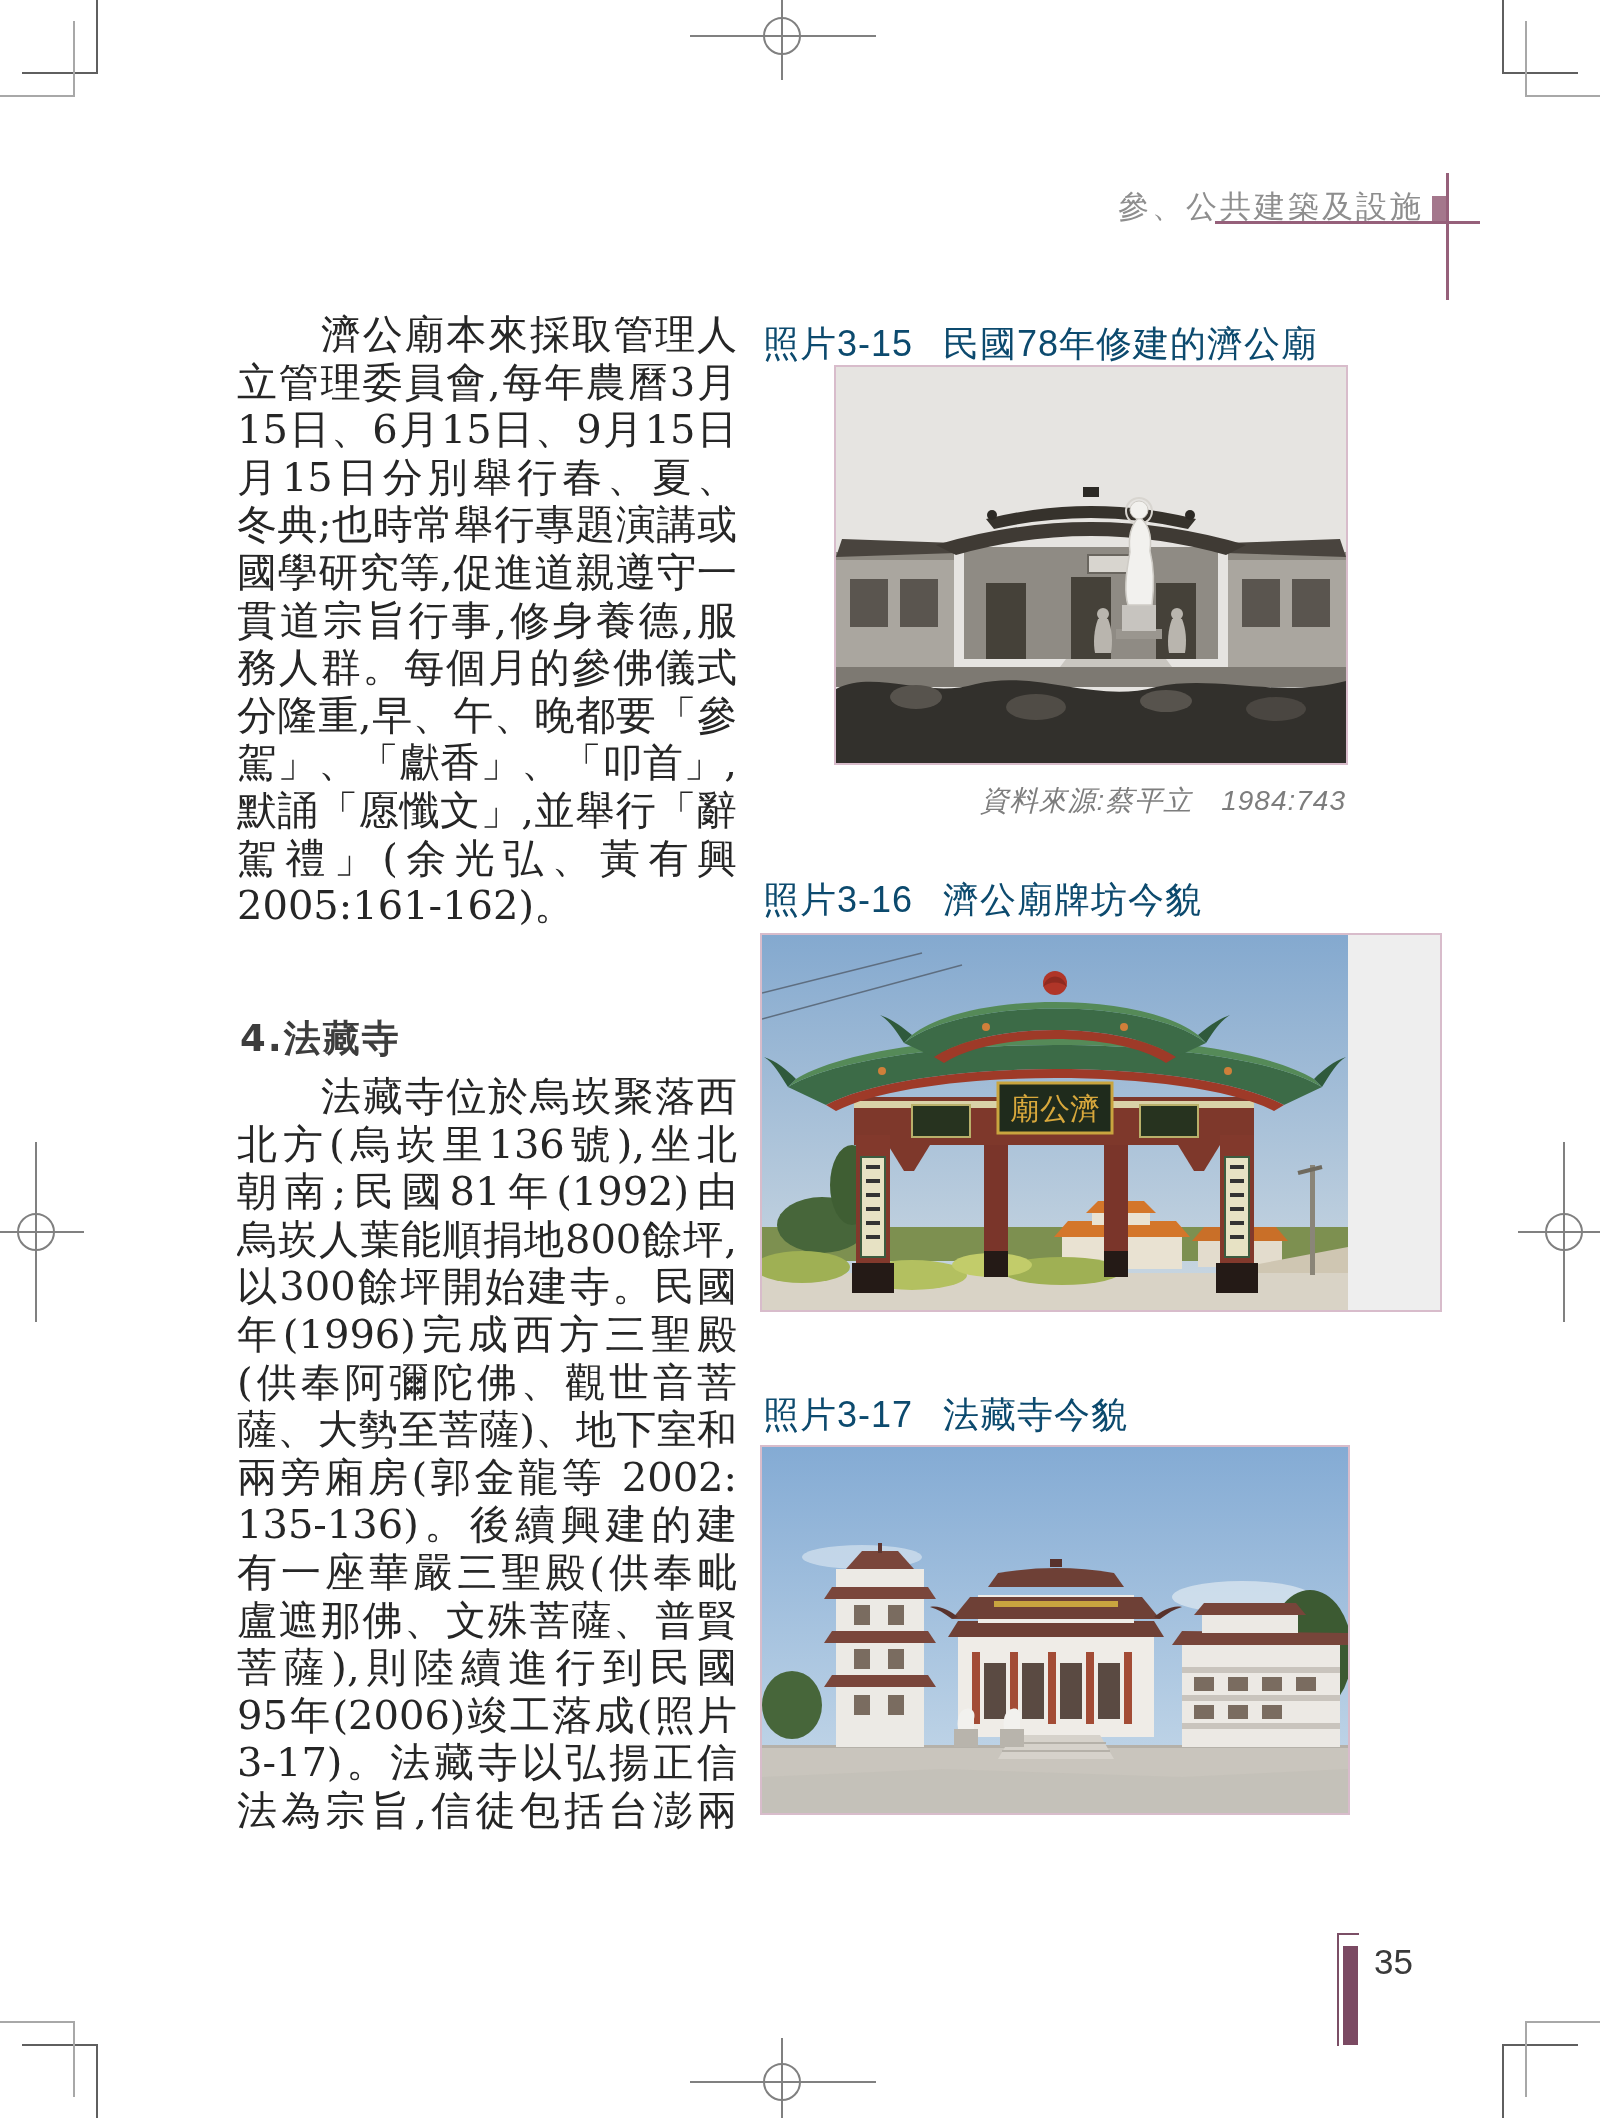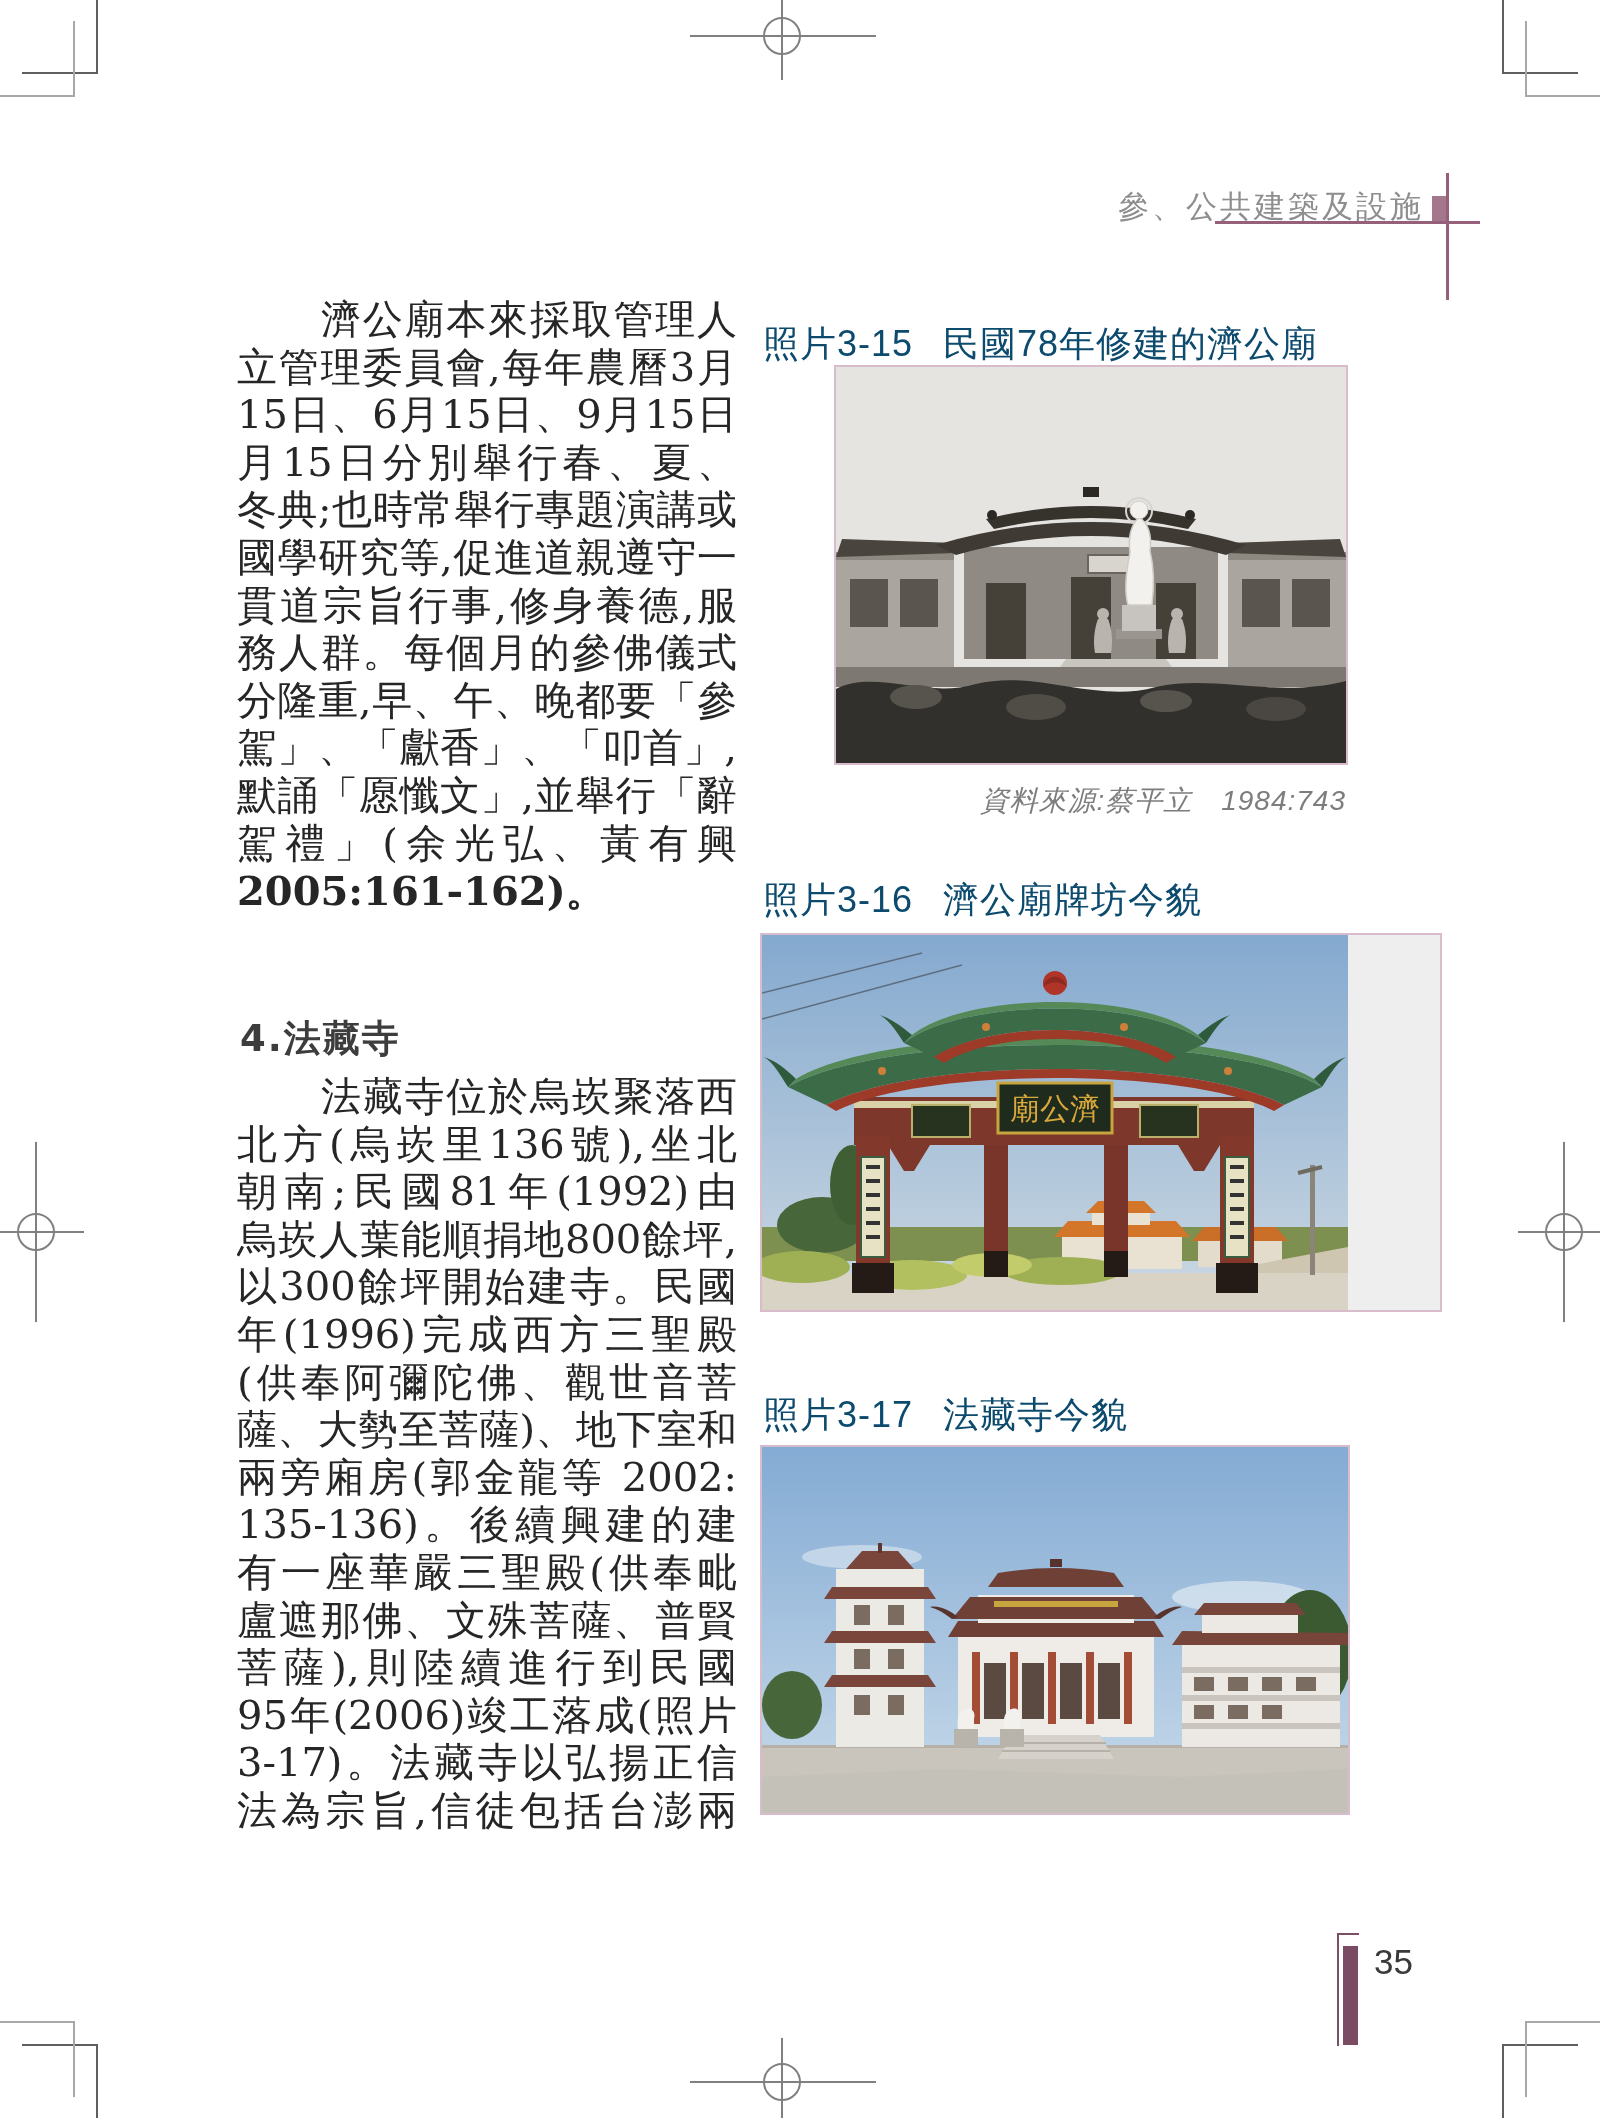--- a/index.html
+++ b/index.html
@@ -13,21 +13,21 @@
   
   .hdr-title{position:absolute;top:186px;right:176px;font-size:31px;letter-spacing:3px;color:#8e8e8e;}
   .hdr-rule{position:absolute;left:1215px;top:221px;width:265px;height:3px;background:#96607a;}
   .hdr-sq{position:absolute;left:1432px;top:196px;width:16px;height:25px;background:#a4778c;}
   .hdr-vline{position:absolute;left:1446px;top:173px;width:3px;height:127px;background:#96607a;}
   
   .textcol{position:absolute;left:237px;width:500px;font-family:"DejaVu Serif","Liberation Serif",serif;
            font-size:40px;color:#262626;}
   .tline{height:47.6px;line-height:47.6px;text-align:justify;text-align-last:justify;overflow:hidden;}
   .p1 .tline:first-child,.p2 .tline:first-child{text-indent:84px;}
-  .p1 .tline:last-child{text-align-last:left;font-weight:bold;}
+  .p1 .tline:last-child{text-align-last:left;}
   .sec-heading{position:absolute;left:240px;top:1014px;font-size:37px;font-weight:bold;color:#3d3d3d;
                font-family:"DejaVu Sans","Liberation Sans",sans-serif;letter-spacing:2px;}
   
   .figcap{position:absolute;font-size:36px;color:#0c4a6e;letter-spacing:1px;white-space:nowrap;}
   .figcap .cap-title{margin-left:30px;}
   .photo-frame{position:absolute;border:2px solid #d8bccb;box-sizing:border-box;background:#eee;}
   .photo-frame svg{display:block;}
   .fig-source{position:absolute;left:760px;width:586px;text-align:right;font-size:28px;color:#7d7d7d;letter-spacing:1px;font-style:italic;}
   
   .pn-thinv{position:absolute;left:1337px;top:1933px;width:2px;height:113px;background:#7b4f66;}
@@ -74,21 +74,21 @@
 
   <div class="mk gray" style="left:781px;top:2038px;width:2px;height:80px"></div>
   <div class="mk gray" style="left:690px;top:2081px;width:186px;height:2px"></div>
   <div class="regc" style="left:763px;top:2063px"></div>
 
   <div class="hdr-title">參、公共建築及設施</div>
   <div class="hdr-rule"></div>
   <div class="hdr-sq"></div>
   <div class="hdr-vline"></div>
 
-  <div class="textcol p1" style="top:296px">
+  <div class="textcol p1" style="top:311px">
       <div class="tline">濟公廟本來採取管理人</div>
       <div class="tline">立管理委員會,每年農曆3月</div>
       <div class="tline">15日、6月15日、9月15日及11</div>
       <div class="tline">月15日分別舉行春、夏、秋、</div>
       <div class="tline">冬典;也時常舉行專題演講或</div>
       <div class="tline">國學研究等,促進道親遵守一</div>
       <div class="tline">貫道宗旨行事,修身養德,服</div>
       <div class="tline">務人群。每個月的參佛儀式十</div>
       <div class="tline">分隆重,早、午、晚都要「參</div>
       <div class="tline">駕」、「獻香」、「叩首」,</div>

